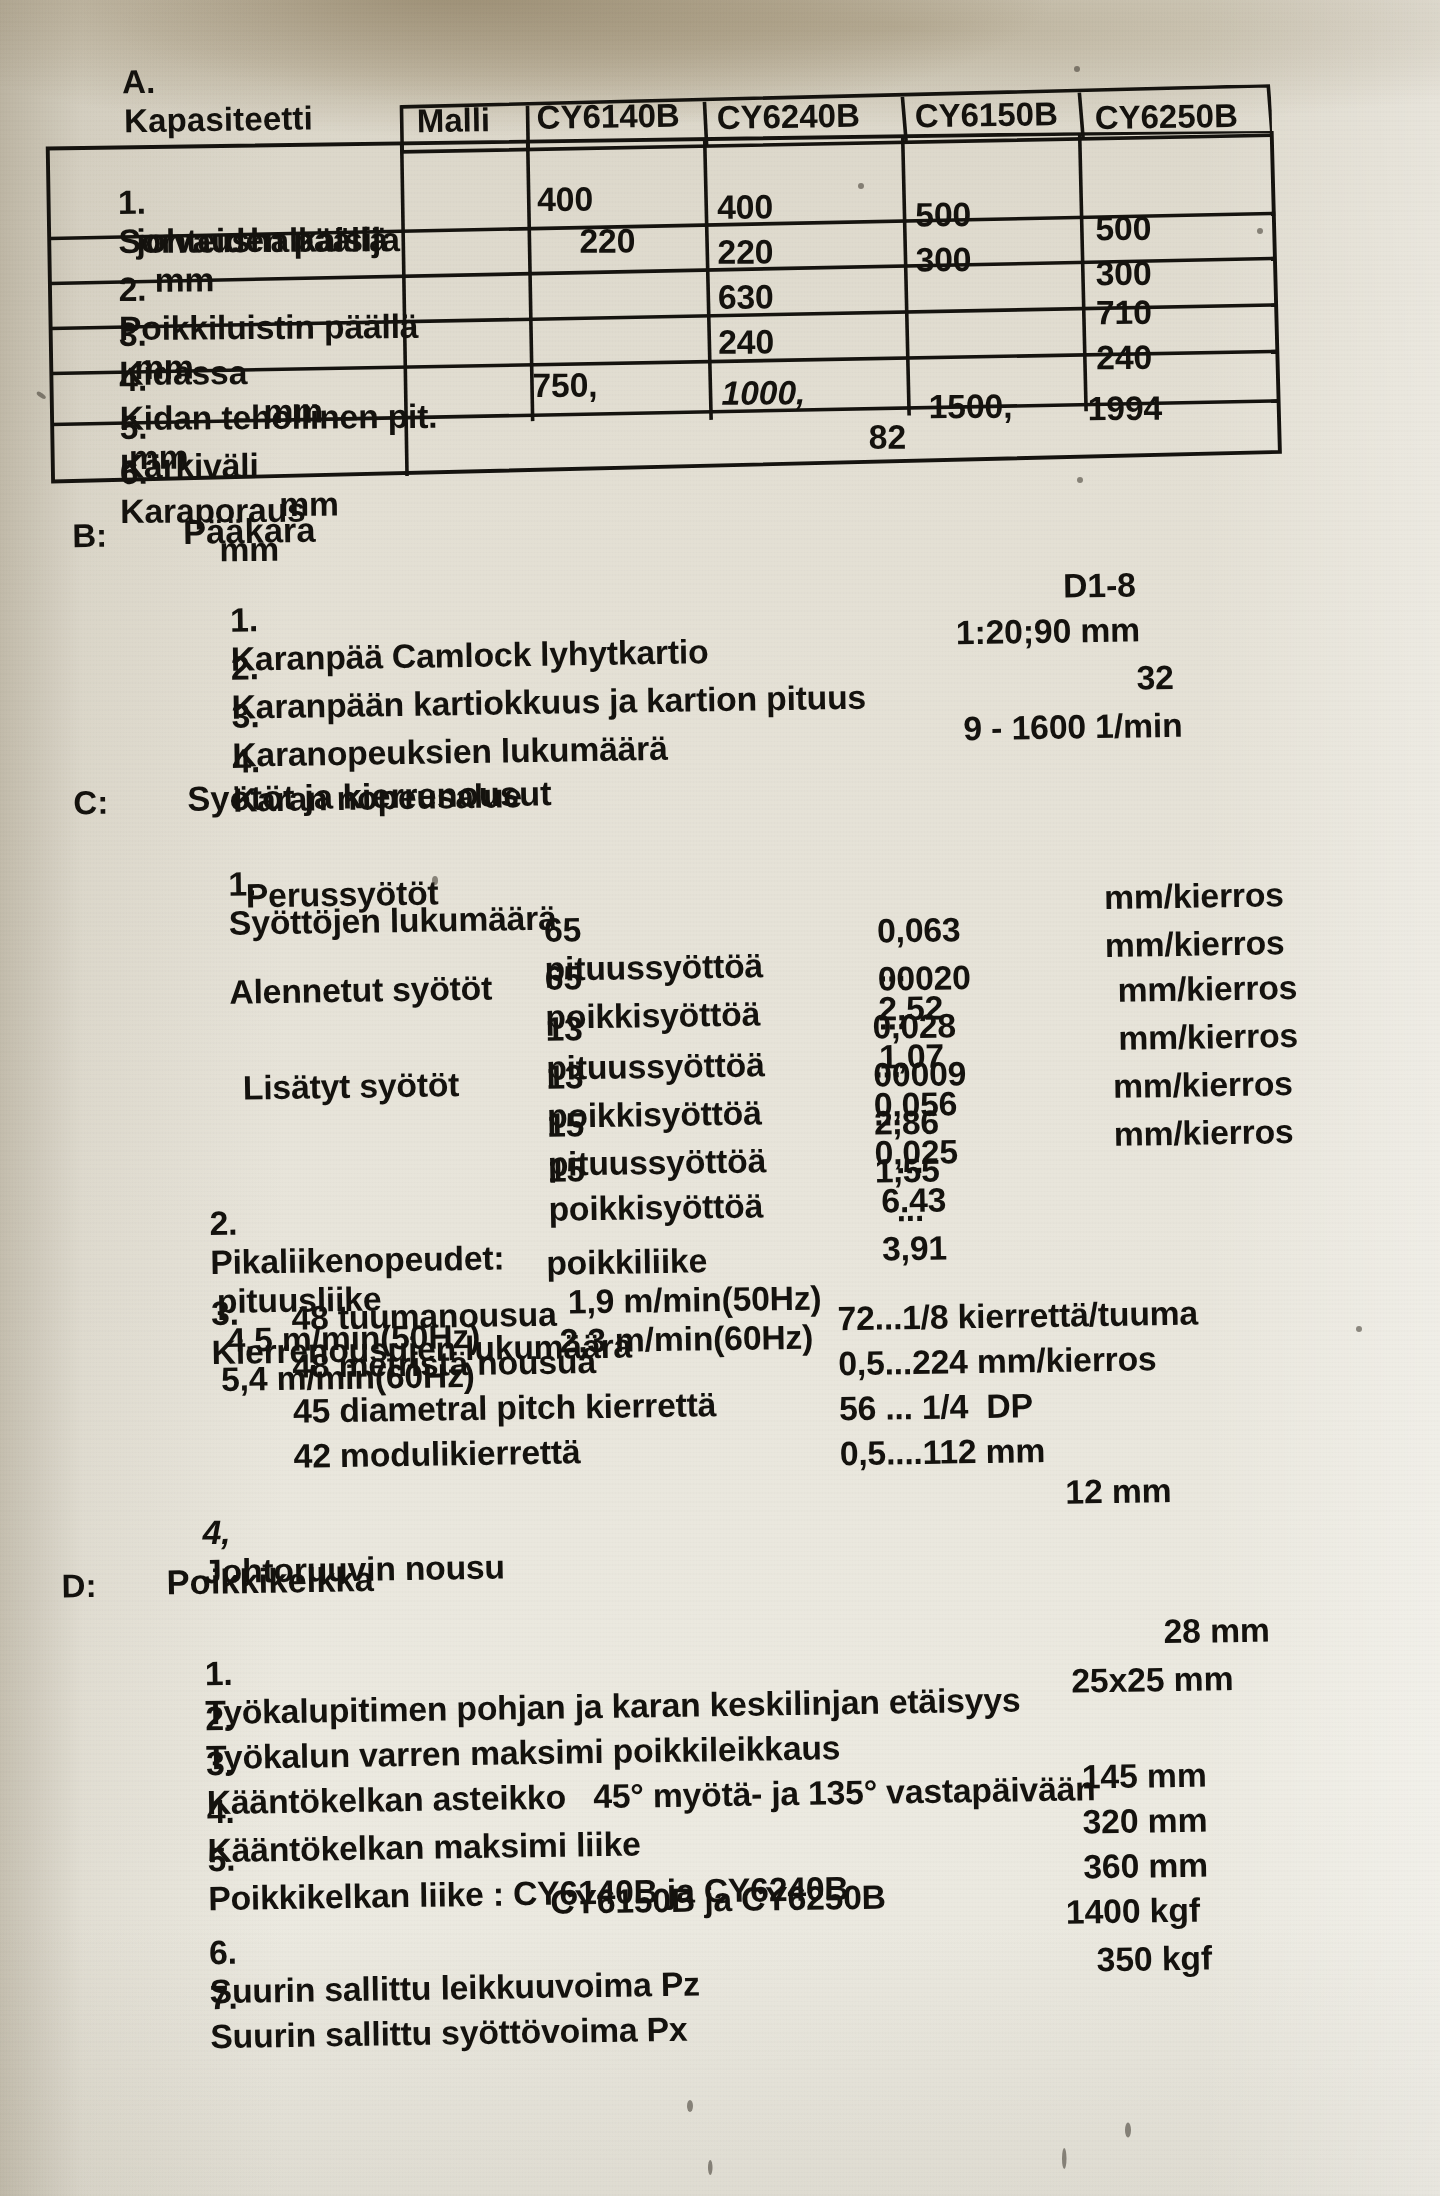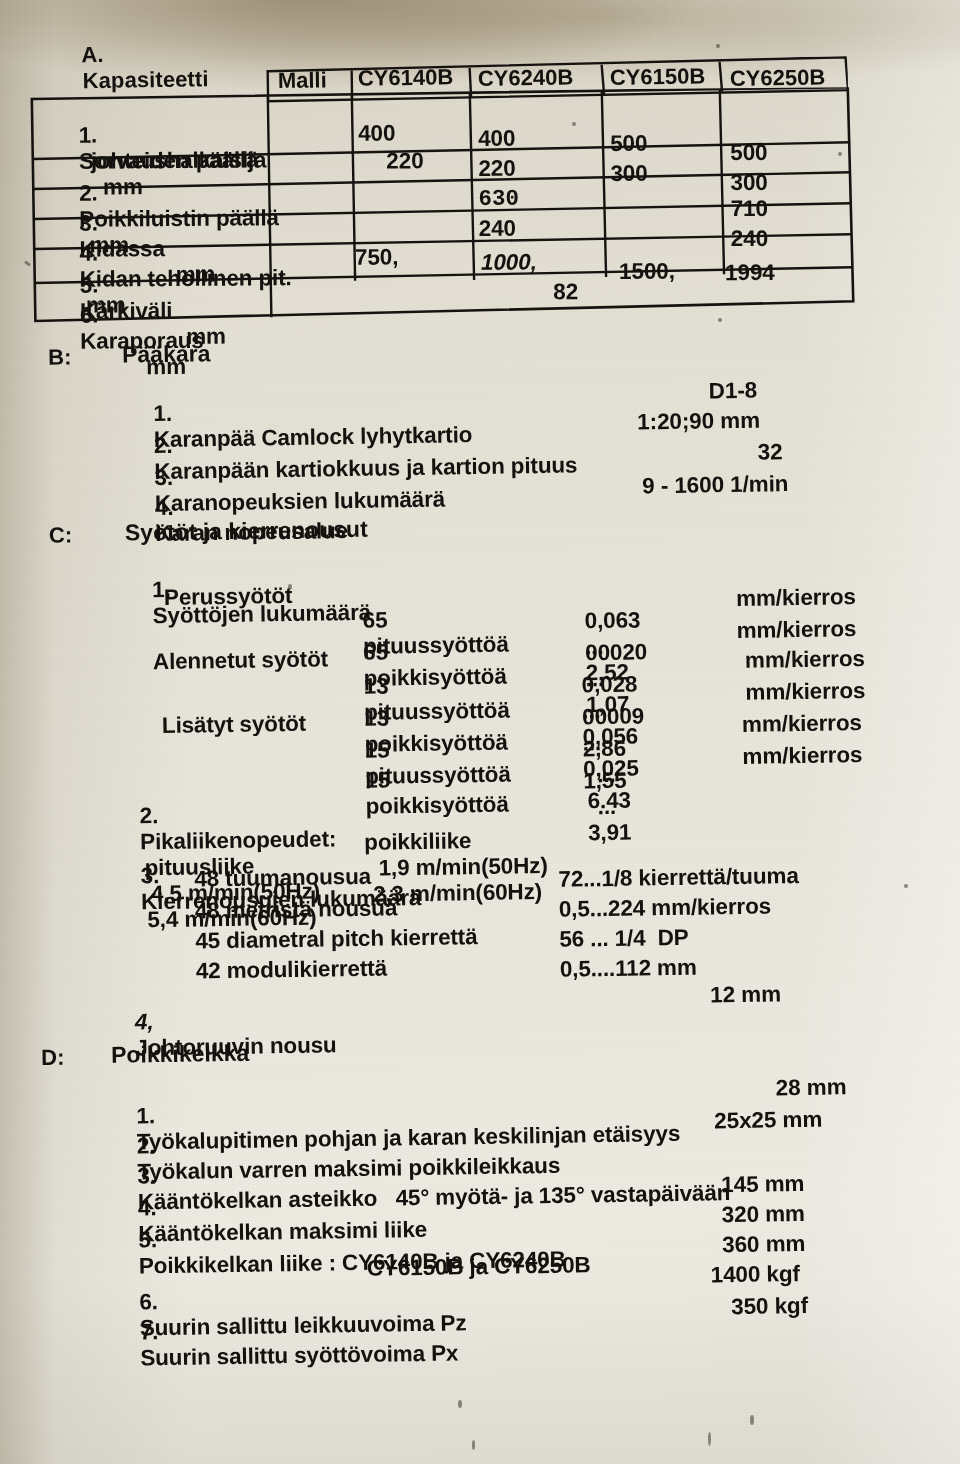--- a/index.html
+++ b/index.html
@@ -172,21 +172,21 @@
     <div class="abs val" style="left:356px; top:80px;">220</div>
     <div class="abs val" style="left:448px; top:88px;">220</div>
     <div class="abs val" style="left:580px; top:94px;">300</div>
     <div class="abs val" style="left:700px; top:104px;">300</div>
 
     <div class="abs line" style="left:12px; top:114px;">
       <span>3.</span>
       <span>Kidassa</span>
       <span style="padding-left:96px">mm</span>
     </div>
-    <div class="abs val" style="left:448px; top:118px;font-family:Liberation Mono, monospace;">630</div>
+    <div class="abs val" style="left:448px; top:118px;">630</div>
     <div class="abs val" style="left:700px; top:130px;">710</div>
 
     <div class="abs line" style="left:12px; top:144px;">
       <span>4.</span>
       <span>Kidan tehollinen pit.</span>
       <span style="padding-left:6px">mm</span>
     </div>
     <div class="abs val" style="left:448px; top:148px;">240</div>
     <div class="abs val" style="left:700px; top:160px;">240</div>
 
@@ -198,21 +198,21 @@
     <div class="abs val" style="left:324px; top:176px;">750,</div>
     <div class="abs val" style="left:450px; top:182px;font-style:italic;">1000,</div>
     <div class="abs val" style="left:588px; top:192px;">1500,</div>
     <div class="abs val" style="left:694px; top:194px;">1994</div>
 
     <div class="abs line" style="left:12px; top:206px;">
       <span>6.</span>
       <span>Karaporaus</span>
       <span style="padding-left:66px">mm</span>
     </div>
-    <div class="abs val" style="left:522px; top:212px;">82</div>
+    <div class="abs val" style="left:548px; top:212px;">82</div>
   </div>
 
   <div class="abs sect-letter" style="left:52px; top:338px;">B:</div>
   <div class="abs sect-title" style="left:126px; top:336px;">Pääkara</div>
 
   <div class="abs line" style="left:132px; top:370px;">
     <span>1.</span>
     <span>Karanpää Camlock lyhytkartio</span>
   </div>
   <div class="abs val" style="left:712px; top:382px;">D1-8</div>

